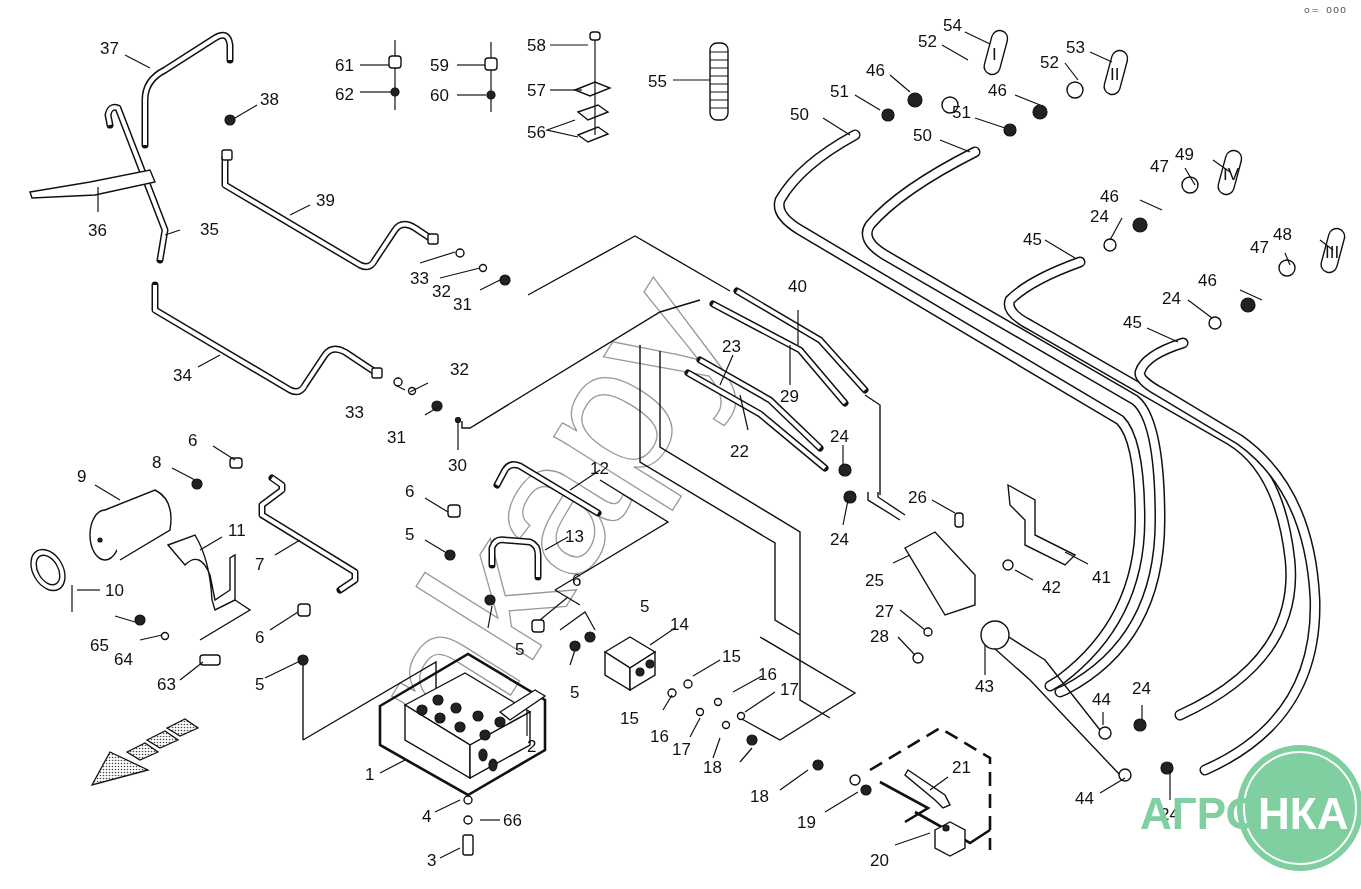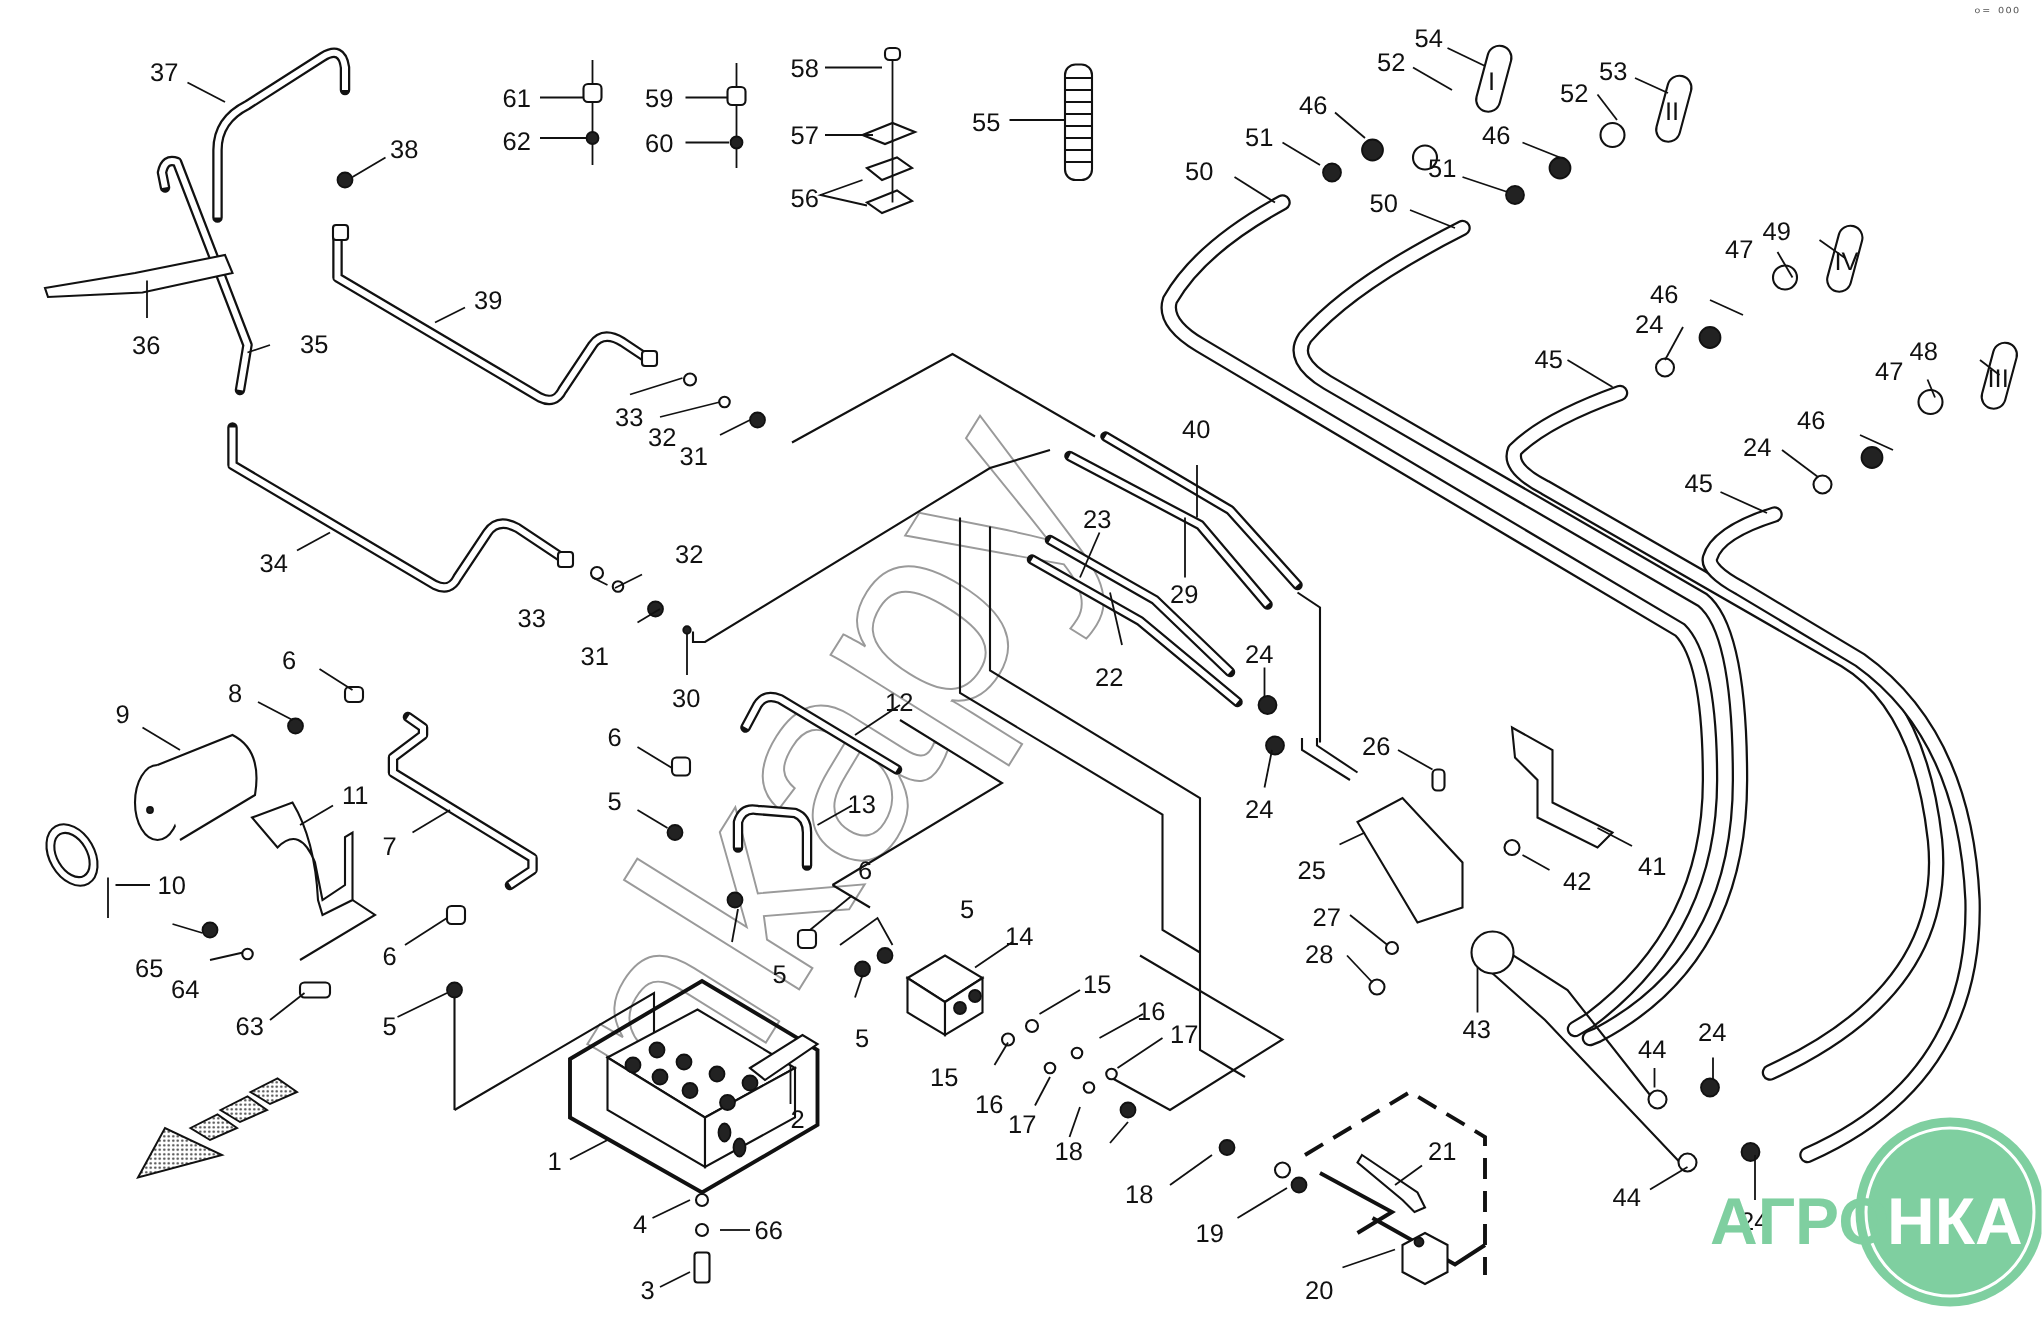--- a/index.html
+++ b/index.html
@@ -15,21 +15,21 @@
   .group-line { stroke: #111; stroke-width: 1.4; fill: none; }
   .group-line-bold { stroke: #111; stroke-width: 2.6; fill: none; }
   .part { stroke: #111; stroke-width: 1.4; fill: #fff; }
   .part-dark { stroke: #111; stroke-width: 1.2; fill: #222; }
   .watermark { font-family: "Liberation Sans", sans-serif; font-size: 190px; fill: none;
                stroke: #9a9a9a; stroke-width: 1.3; }
   .logo-circle { fill: #7fcfa0; }
   .logo-ring { fill: none; stroke: #ffffff; stroke-width: 2; }
   .logo-text-a { font-family: "Liberation Sans", sans-serif; font-weight: bold; font-size: 44px; fill: #7fcfa0; }
   .logo-text-b { font-family: "Liberation Sans", sans-serif; font-weight: bold; font-size: 44px; fill: #ffffff; }
-  .corner-mark { position: absolute; right: 14px; top: 4px; font-size: 10px; color: #555;
+  .corner-mark { position: absolute; right: 14px; top: 4px; font-size: 15px; color: #555;
                  font-family: "DejaVu Sans", sans-serif; letter-spacing: 1px; text-align: center; }
   .dot-fill { fill: url(#dots); stroke: #111; stroke-width: 1.3; }
 </style>
 </head>
 <body>
 
 <div class="corner-mark">ᵒ⁼ ⁰⁰⁰</div>
 
 <svg id="diagram" width="1361" height="889" viewBox="0 0 1361 889" xmlns="http://www.w3.org/2000/svg">
   <defs>

